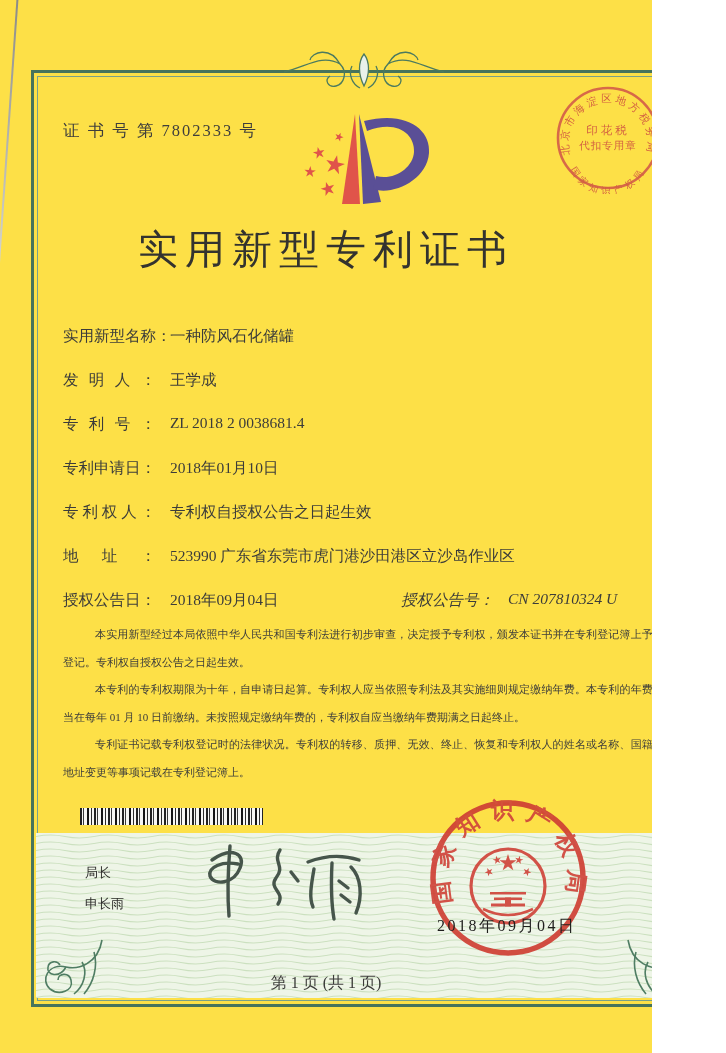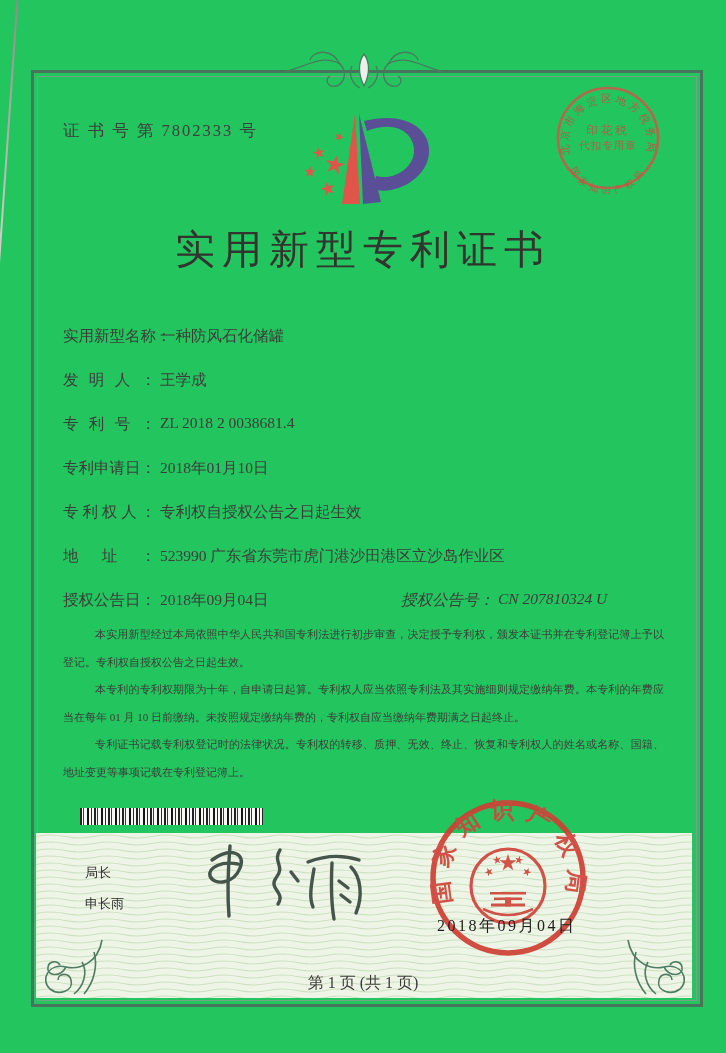--- a/index.html
+++ b/index.html
@@ -1,28 +1,28 @@
 <!DOCTYPE html>
 <html><head>
 <meta charset="utf-8">
 <style>
   html,body{margin:0;padding:0;background:#ffffff;}
-  .page{position:relative;width:726px;height:1053px;background:#22c55e;overflow:hidden;
+  .page{position:relative;width:652px;height:1053px;background:#fde047;overflow:hidden;
         font-family:"Liberation Serif","DejaVu Serif",serif;color:#3b3b39;}
   .page-edge{position:absolute;left:7px;top:-8px;width:2px;height:285px;background:linear-gradient(#8a8a86,#d8d8d2);transform:rotate(4deg);}
   .frame-outer{position:absolute;left:31px;top:70px;width:666px;height:931px;border:3px solid #47745c;}
   .frame-inner{position:absolute;left:3px;top:3px;right:3px;bottom:3px;border:1px solid #79a189;}
   .band{position:absolute;left:36px;top:833px;width:656px;height:165px;}
   .cert-no{position:absolute;left:63px;top:120px;font-size:16.5px;letter-spacing:2px;color:#3e3e3c;}
   .logo{position:absolute;left:287px;top:108px;}
   .tax-seal{position:absolute;left:552px;top:82px;opacity:.85;}
   .title{position:absolute;left:0;top:222px;width:100%;text-align:center;font-size:40px;letter-spacing:7px;color:#33332f;font-weight:500;}
   .field-row{position:absolute;left:63px;width:600px;font-size:15.5px;color:#3c3c3a;white-space:nowrap;}
   .flabel{display:inline-block;width:93px;text-align:justify;text-align-last:justify;vertical-align:top;}
-  .fvalue{display:inline-block;vertical-align:top;}
+  .fvalue{display:inline-block;margin-left:10px;vertical-align:top;}
   .grant-no{position:absolute;left:338px;top:0;font-style:italic;}
   .paras{position:absolute;left:63px;top:621px;width:601px;}
   .paras p{margin:0;font-size:11px;line-height:27.5px;text-indent:32px;text-align:justify;color:#3d3d3b;}
   .barcode{position:absolute;left:80px;top:808px;width:183px;height:17px;
      background:repeating-linear-gradient(90deg,#222 0,#222 2px,#f7f7f4 2px,#f7f7f4 3px,#3a3a3a 3px,#3a3a3a 4px,#f7f7f4 4px,#f7f7f4 7px,#141414 7px,#141414 9px,#f7f7f4 9px,#f7f7f4 11px,#2d2d2d 11px,#2d2d2d 12px,#f7f7f4 12px,#f7f7f4 14px);}
   .director{position:absolute;left:85px;top:858px;font-family:Liberation Mono, monospace;
      font-size:13px;color:#2c2c2a;line-height:31px;}
   .signature{position:absolute;left:192px;top:834px;}
   .big-seal{position:absolute;left:426px;top:796px;opacity:.92;}
   .seal-date{position:absolute;left:437px;top:916px;font-size:16px;letter-spacing:2.5px;color:#1e1e1c;z-index:5;}

